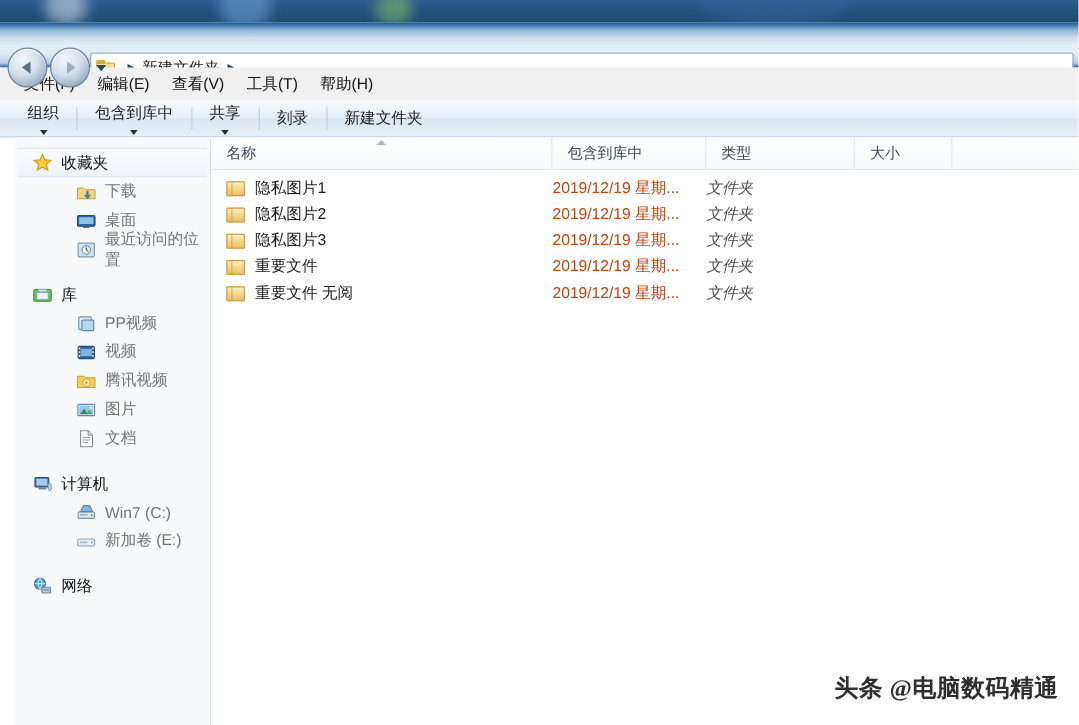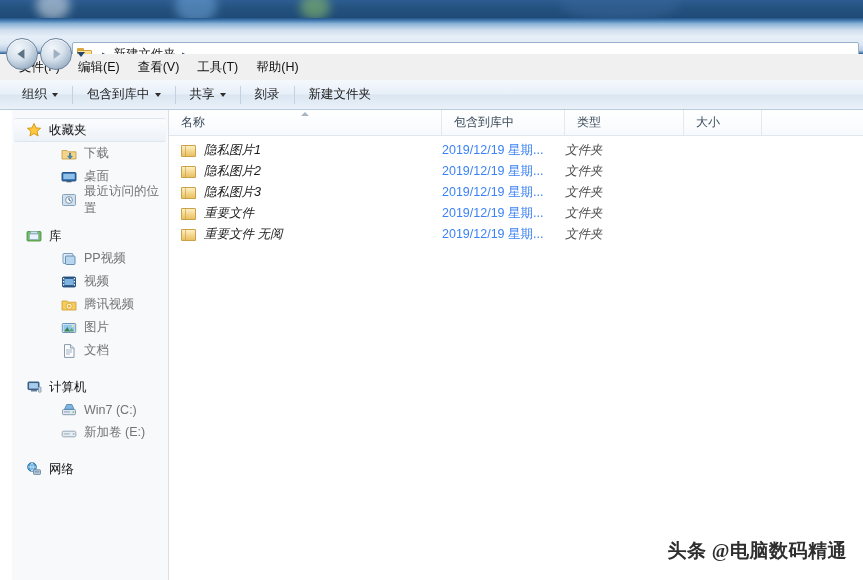--- a/index.html
+++ b/index.html
@@ -164,20 +164,21 @@
   .tb-item {
     display: flex;
     align-items: center;
     gap: 5px;
     font-size: 12.5px;
     color: #1b1b1b;
     padding: 4px 10px;
     white-space: nowrap;
     border-radius: 2px;
     cursor: default;
+    flex-direction: column;
   }
   .tb-caret {
     width: 0; height: 0;
     border-left: 3.5px solid transparent;
     border-right: 3.5px solid transparent;
     border-top: 4px solid #2d2d2d;
   }
   .tb-sep {
     width: 1px; height: 18px;
     background: #c3d2e2;
@@ -295,23 +296,22 @@
     box-sizing: border-box;
     white-space: nowrap;
     overflow: hidden;
   }
   .cell.name {
     width: 273px;
     padding-left: 12px;
     display: flex;
     align-items: center;
     gap: 7px;
-    font-style: italic;
-  }
-  .cell.date { width: 123px; color: #3b82f6; }
+  }
+  .cell.date { width: 123px; color: #c2410c; }
   .cell.type { width: 119px; color: #4d4d4d; font-style: italic; }
   .cell.size { width: 78px; }
 
   .folder16 {
     width: 16px; height: 14px;
     position: relative;
     flex: 0 0 16px;
   }
   .folder16 .back {
     position: absolute; left: 0; top: 1px;

